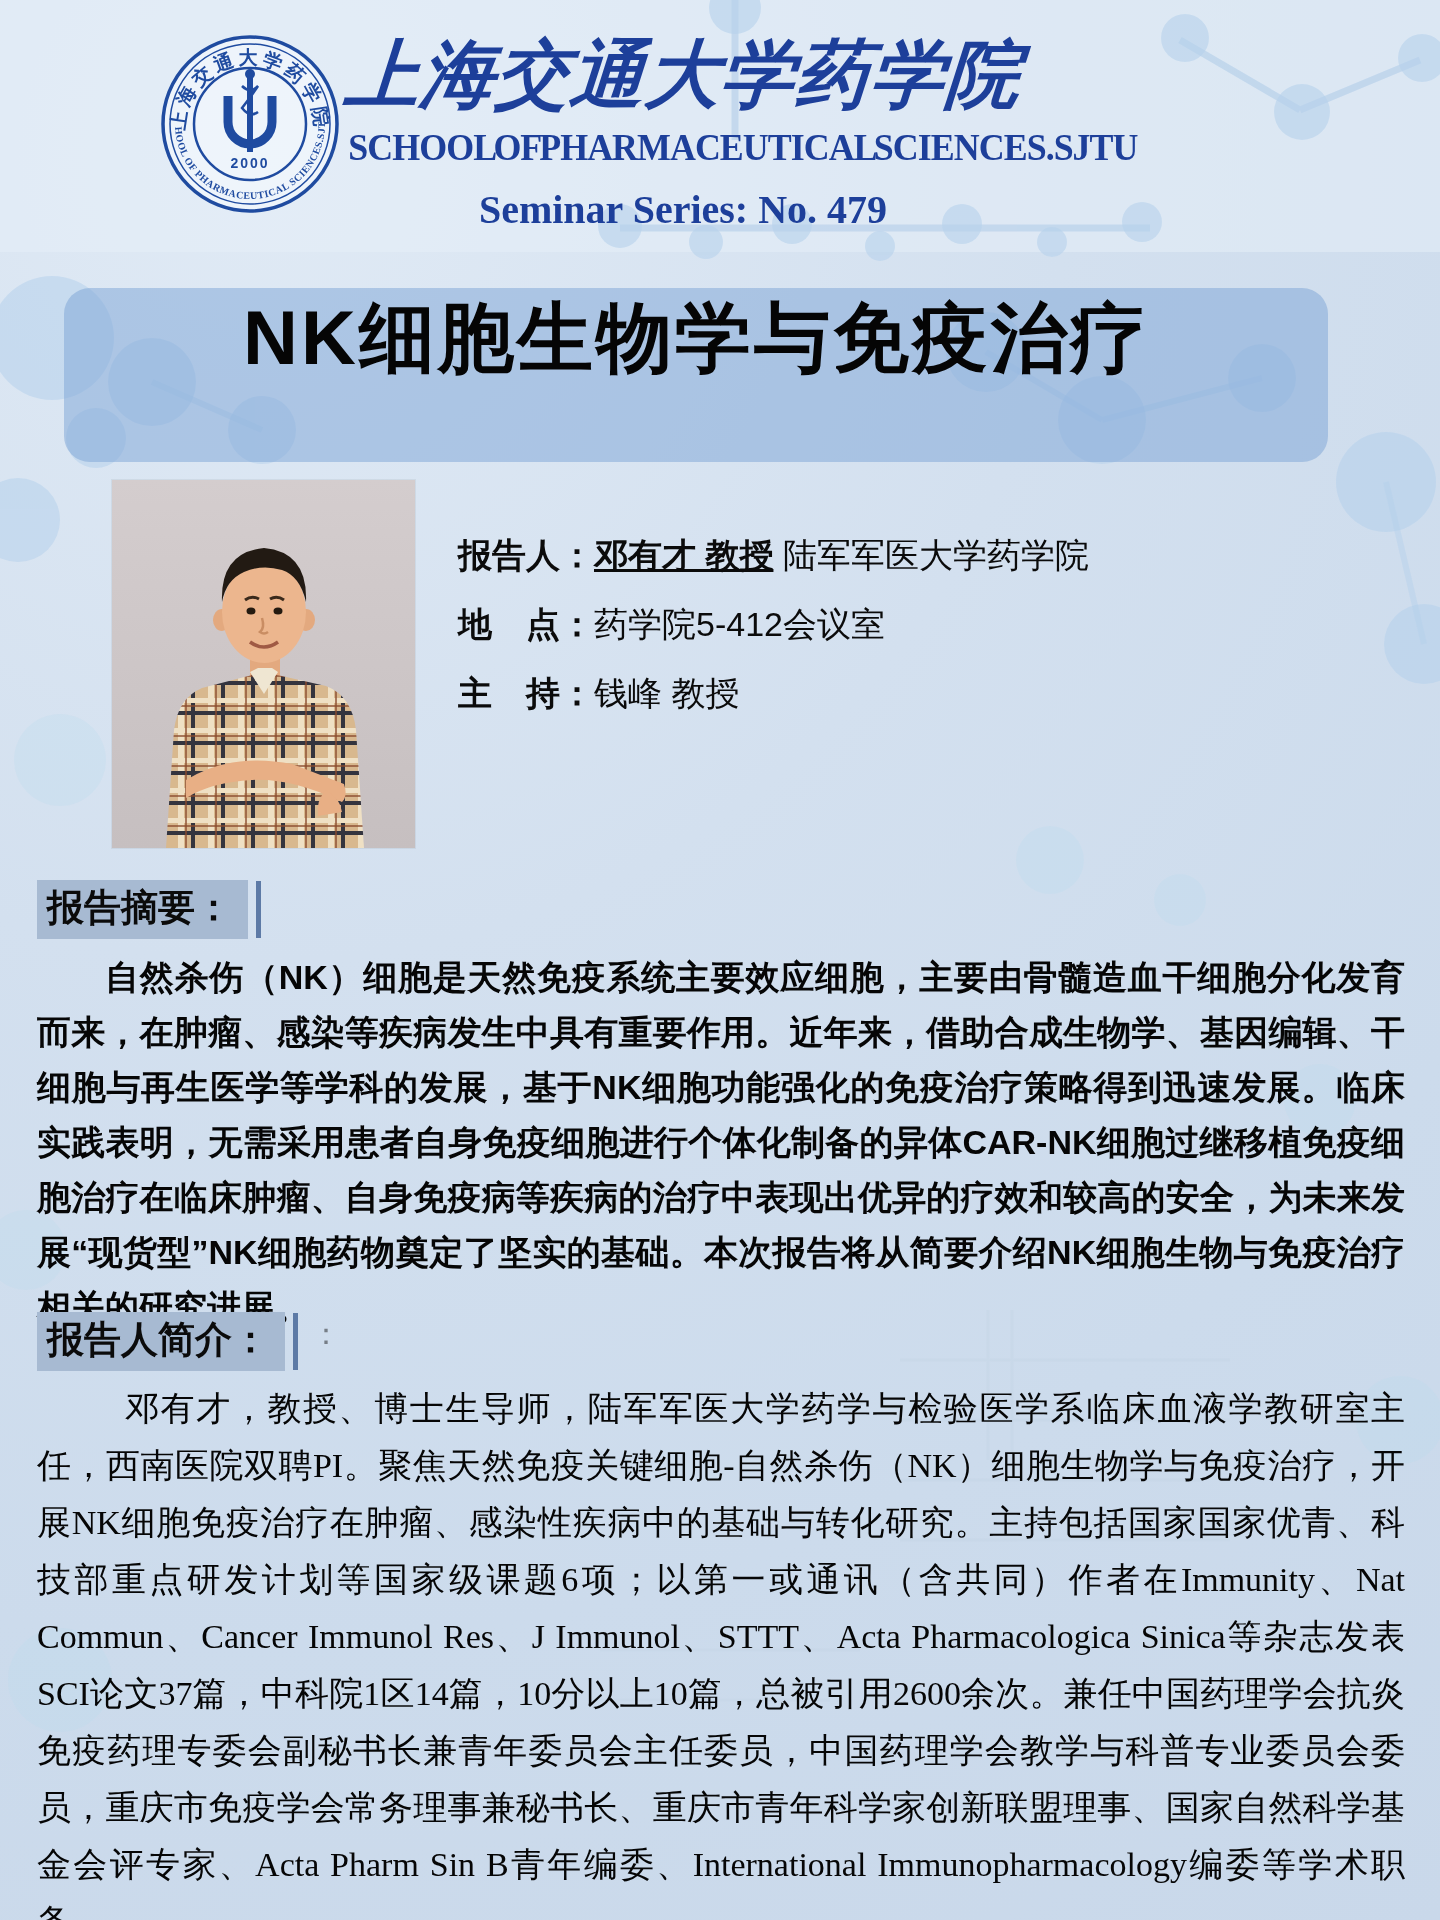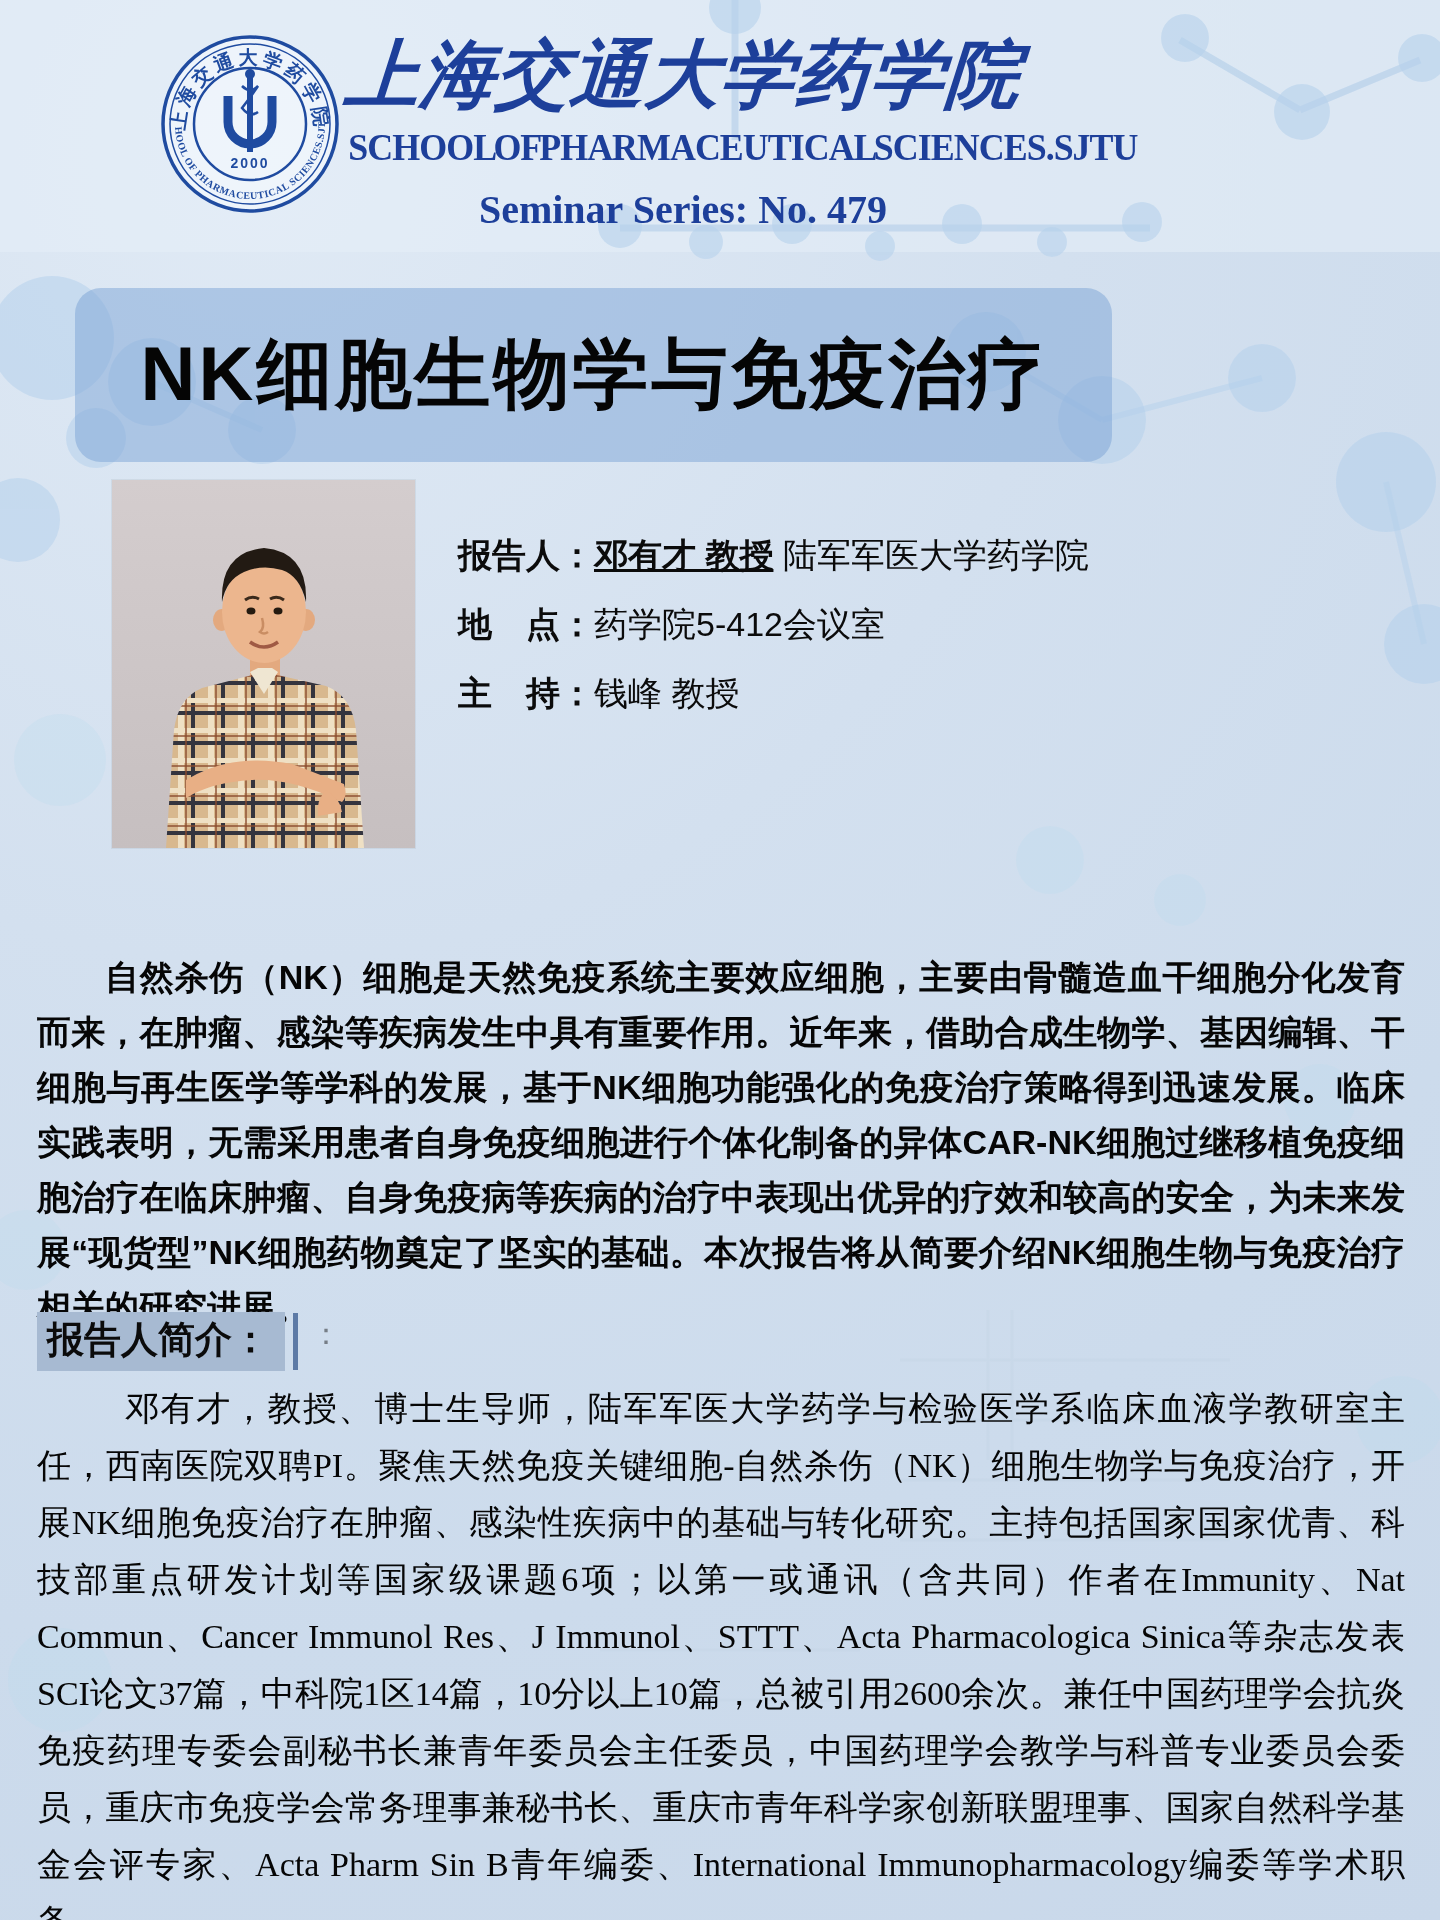--- a/index.html
+++ b/index.html
@@ -24,23 +24,23 @@
     color:#1d3f9a;letter-spacing:-1px;word-spacing:-9px;white-space:nowrap;
     transform:scaleX(0.97);transform-origin:center;
   }
   .series{
     position:absolute;left:330px;top:186px;width:706px;text-align:center;
     font-family:"Liberation Serif", serif;font-weight:bold;font-size:40px;color:#1d3f9a;
   }
 
   
   .banner{
-    position:absolute;left:75px;top:288px;width:1037px;height:174px;
+    position:absolute;left:64px;top:288px;width:1264px;height:174px;
     background:rgba(124,164,214,0.50);border-radius:26px;
-    display:flex;align-items:center;justify-content:center;
+    display:flex;justify-content:center;
   }
   .banner h1{
     margin:0;font-family:"Liberation Sans", sans-serif;font-weight:900;
     font-size:76px;letter-spacing:3px;color:#050505;white-space:nowrap;
   }
 
   
   .photo{position:absolute;left:112px;top:480px;width:303px;height:368px;box-shadow:0 0 0 1px rgba(0,0,0,0.05);}
 
   
@@ -215,20 +215,23 @@
       <span>陆军军医大学药学院</span>
     </div>
     <div class="row">
       <span class="lbl">地　点：</span><span>药学院5-412会议室</span>
     </div>
     <div class="row">
       <span class="lbl">主　持：</span><span>钱峰 教授</span>
     </div>
   </div>
 
+  <div class="sec-head abstract-head">
+    <span class="hl">报告摘要：</span>
+  </div>
   <p class="abstract-body">自然杀伤（NK）细胞是天然免疫系统主要效应细胞，主要由骨髓造血干细胞分化发育而来，在肿瘤、感染等疾病发生中具有重要作用。近年来，借助合成生物学、基因编辑、干细胞与再生医学等学科的发展，基于NK细胞功能强化的免疫治疗策略得到迅速发展。临床实践表明，无需采用患者自身免疫细胞进行个体化制备的异体CAR-NK细胞过继移植免疫细胞治疗在临床肿瘤、自身免疫病等疾病的治疗中表现出优异的疗效和较高的安全，为未来发展“现货型”NK细胞药物奠定了坚实的基础。本次报告将从简要介绍NK细胞生物与免疫治疗相关的研究进展。</p>
 
   <div class="sec-head bio-head">
     <span class="hl">报告人简介：</span><span class="artifact">：</span>
   </div>
   <p class="bio-body">邓有才，教授、博士生导师，陆军军医大学药学与检验医学系临床血液学教研室主任，西南医院双聘PI。聚焦天然免疫关键细胞-自然杀伤（NK）细胞生物学与免疫治疗，开展NK细胞免疫治疗在肿瘤、感染性疾病中的基础与转化研究。主持包括国家国家优青、科技部重点研发计划等国家级课题6项；以第一或通讯（含共同）作者在Immunity、Nat Commun、Cancer Immunol Res、J Immunol、STTT、Acta Pharmacologica Sinica等杂志发表SCI论文37篇，中科院1区14篇，10分以上10篇，总被引用2600余次。兼任中国药理学会抗炎免疫药理专委会副秘书长兼青年委员会主任委员，中国药理学会教学与科普专业委员会委员，重庆市免疫学会常务理事兼秘书长、重庆市青年科学家创新联盟理事、国家自然科学基金会评专家、Acta Pharm Sin B青年编委、International Immunopharmacology编委等学术职务。</p>
 
 </div>
 
 </body></html>

